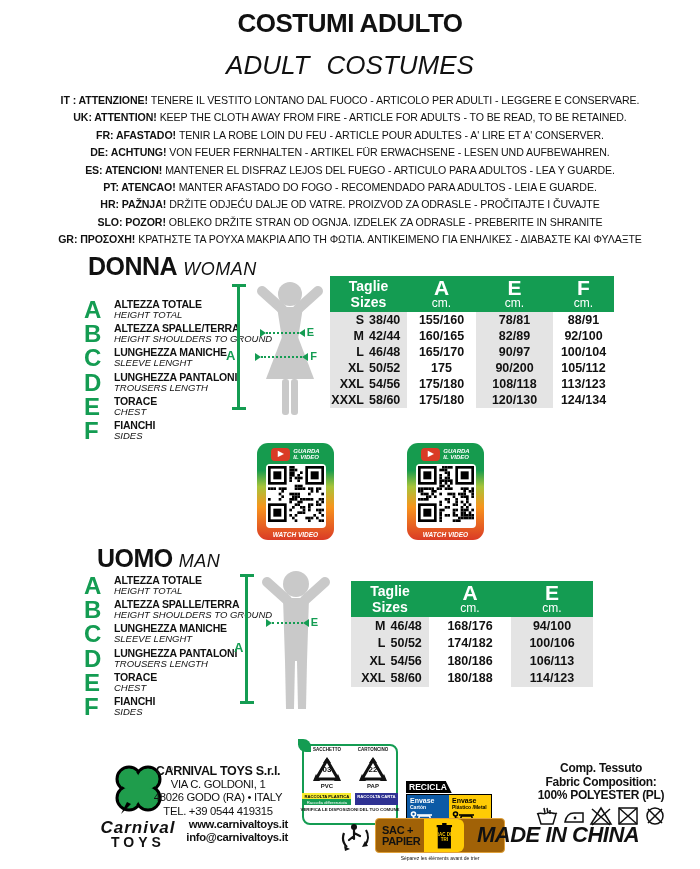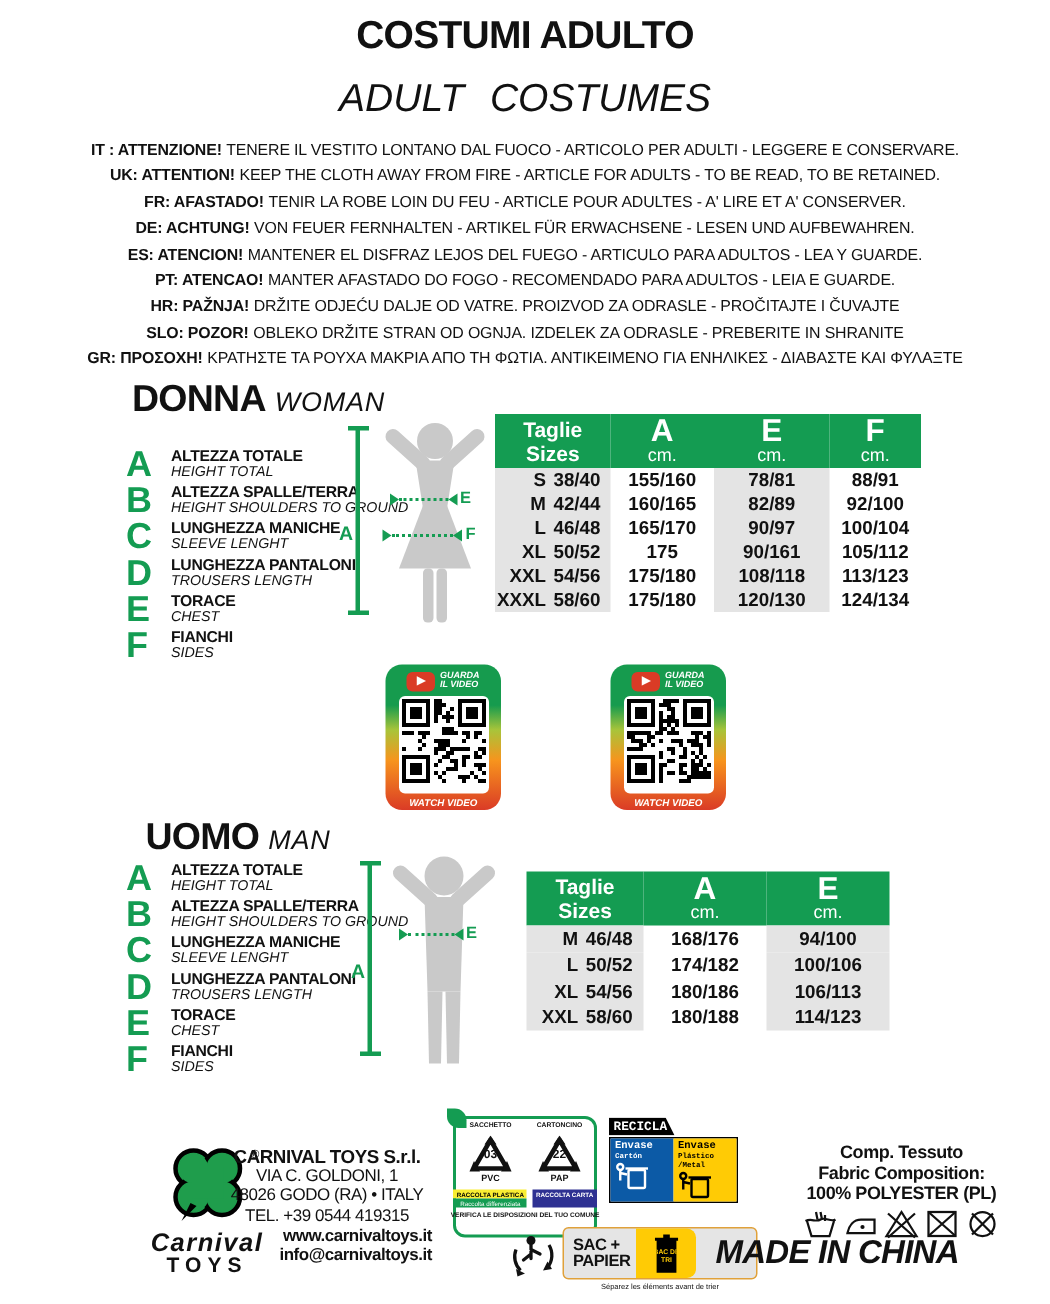--- a/index.html
+++ b/index.html
@@ -106,21 +106,21 @@
   .envase{width:42px;height:42px;display:flex;flex-direction:column;align-items:flex-start;padding:2px 0 0 3px;box-sizing:border-box;}
   .envase.blue{background:var(--blue);color:#fff;}
   .envase.yellow{background:var(--yellow);color:#000;}
   .env1{font-size:7px;font-weight:800;line-height:7px;}
   .env2{font-size:5px;font-weight:700;line-height:6px;}
 
   .fabric{width:170px;text-align:center;}
   .fabric div{font-size:12px;font-weight:800;line-height:13.5px;letter-spacing:-0.3px;}
   .care-row{display:flex;justify-content:center;gap:3px;margin-top:3px;}
 
-  .sacpapier{display:flex;align-items:center;background:#e5e5e5;border:1px solid #e0a13a;border-radius:4px;
+  .sacpapier{display:flex;align-items:center;background:#a16207;border:1px solid #e0a13a;border-radius:4px;
      padding:2px 0 2px 6px;height:29px;box-sizing:content-box;}
   .sac-text{font-size:11px;font-weight:800;line-height:11px;letter-spacing:-0.3px;margin-right:4px;}
   .bac-tag2{width:40px;height:33px;background:var(--yellow);border-radius:0 6px 6px 0;display:flex;align-items:center;justify-content:center;}
   .bin-ico{width:22px;height:26px;background:#000;clip-path:polygon(15% 18%,85% 18%,85% 10%,60% 10%,60% 0,40% 0,40% 10%,15% 10%, 15% 18%, 20% 18%,20% 100%,80% 100%,80% 18%);position:relative;}
   .bac-txt{position:absolute;top:9px;left:0;width:100%;text-align:center;color:var(--yellow);font-size:4.5px;font-weight:800;line-height:5px;}
   .sac-caption{font-size:5px;margin-top:2px;text-align:center;width:130px;}
 
   .made{font-size:22px;font-weight:800;font-style:italic;letter-spacing:-0.5px;}
 </style>
 </head>
@@ -281,21 +281,21 @@
           <td>100/104</td>
         </tr>
       <tr>
           <td class="c-size">
             <span class="inner">
               <span class="sz">XL</span>
               <span class="eu">50/52</span>
             </span>
           </td>
           <td>175</td>
-          <td class="gray">90/161</td>
+          <td class="gray">90/200</td>
           <td>105/112</td>
         </tr>
       <tr>
           <td class="c-size">
             <span class="inner">
               <span class="sz">XXL</span>
               <span class="eu">54/56</span>
             </span>
           </td>
           <td>175/180</td>
@@ -787,21 +787,21 @@
     <div class="chips">
       <div style="text-align:center;">
         <div class="chip y">RACCOLTA PLASTICA</div>
         <div class="chip g">Raccolta differenziata</div>
       </div>
       <div class="chip b">RACCOLTA CARTA</div>
     </div>
     <div class="rb-bottom">VERIFICA LE DISPOSIZIONI DEL TUO COMUNE</div>
   </div>
 
-  <div class="abs recicla" style="left:406px;top:740px;font-family:Liberation Mono, monospace;">
+  <div class="abs recicla" style="left:406px;top:776px;">
     <div class="recicla-title">RECICLA</div>
     <div class="recicla-boxes">
       <div class="envase blue">
         <div class="env1">Envase</div>
         <div class="env2">Cartón</div>
         <svg width="26" height="20" viewBox="0 0 26 20">
           <g stroke="#fff" stroke-width="1.6" fill="none">
             <rect x="9" y="6" width="11" height="12" rx="1"></rect>
               <path d="M7 5 L22 5"></path>
             <circle cx="3.5" cy="4" r="2"></circle>

